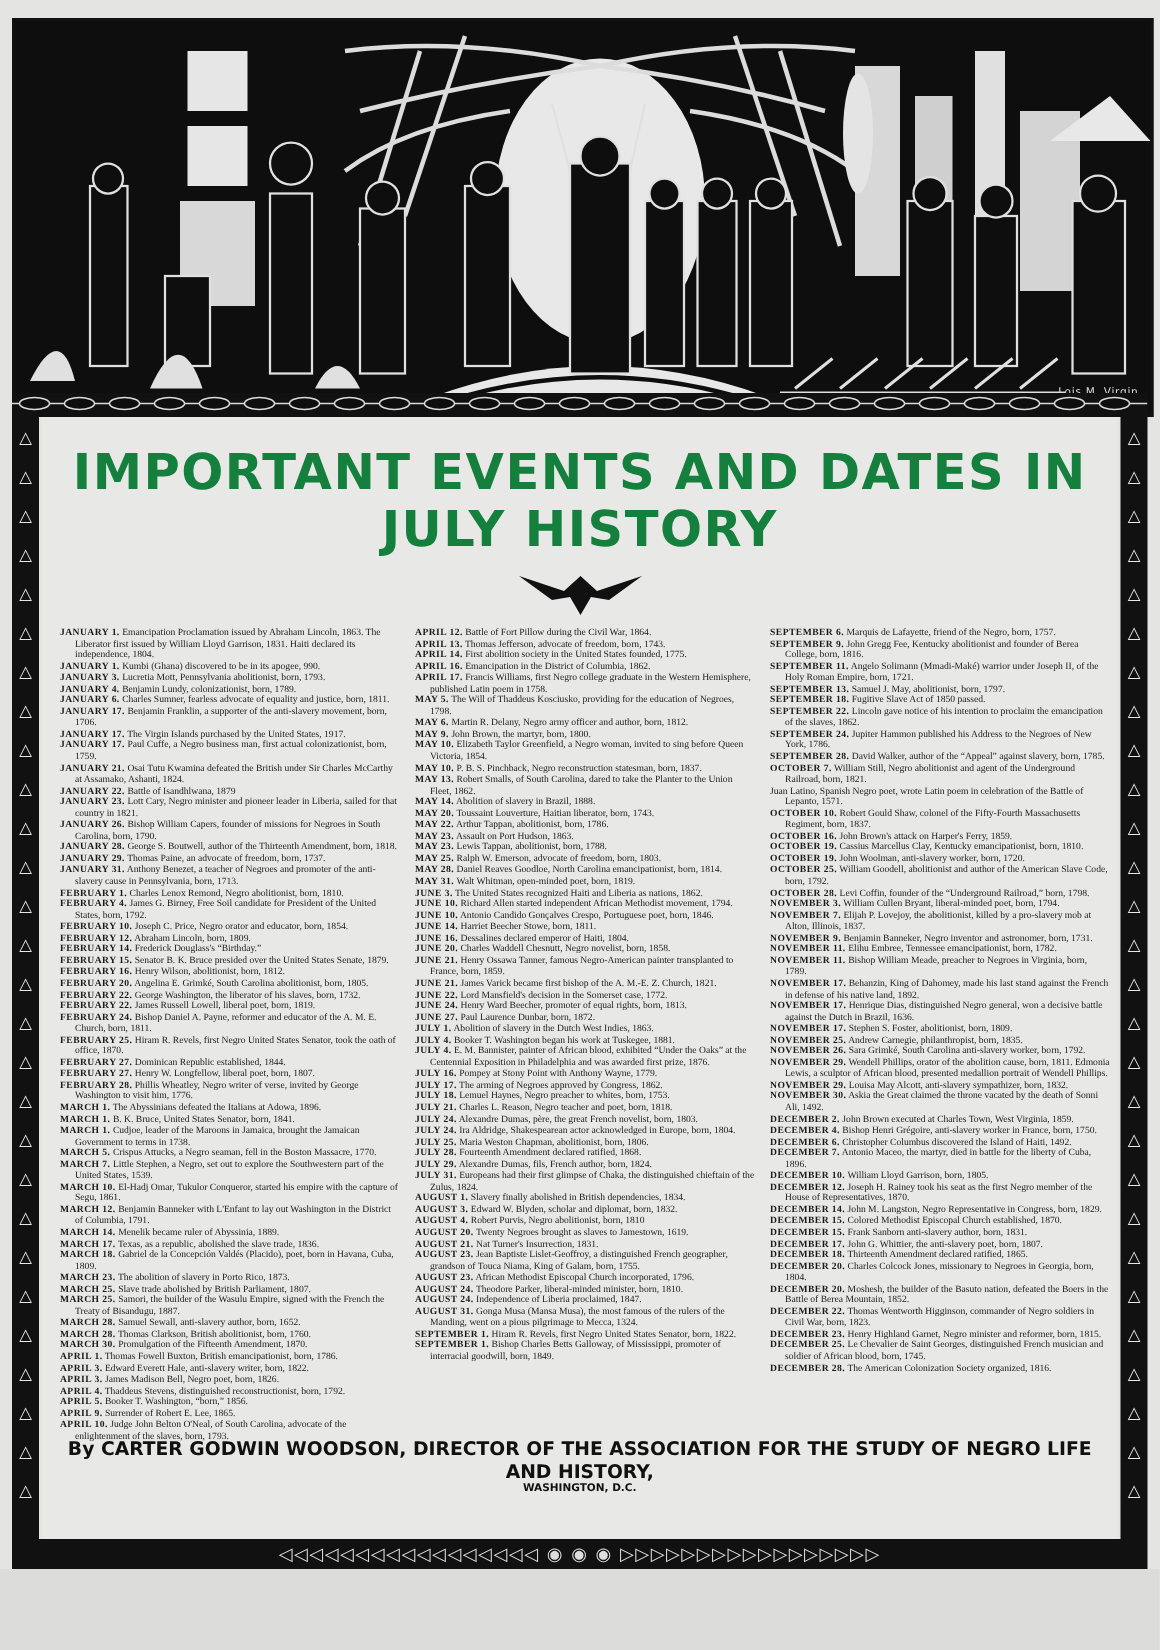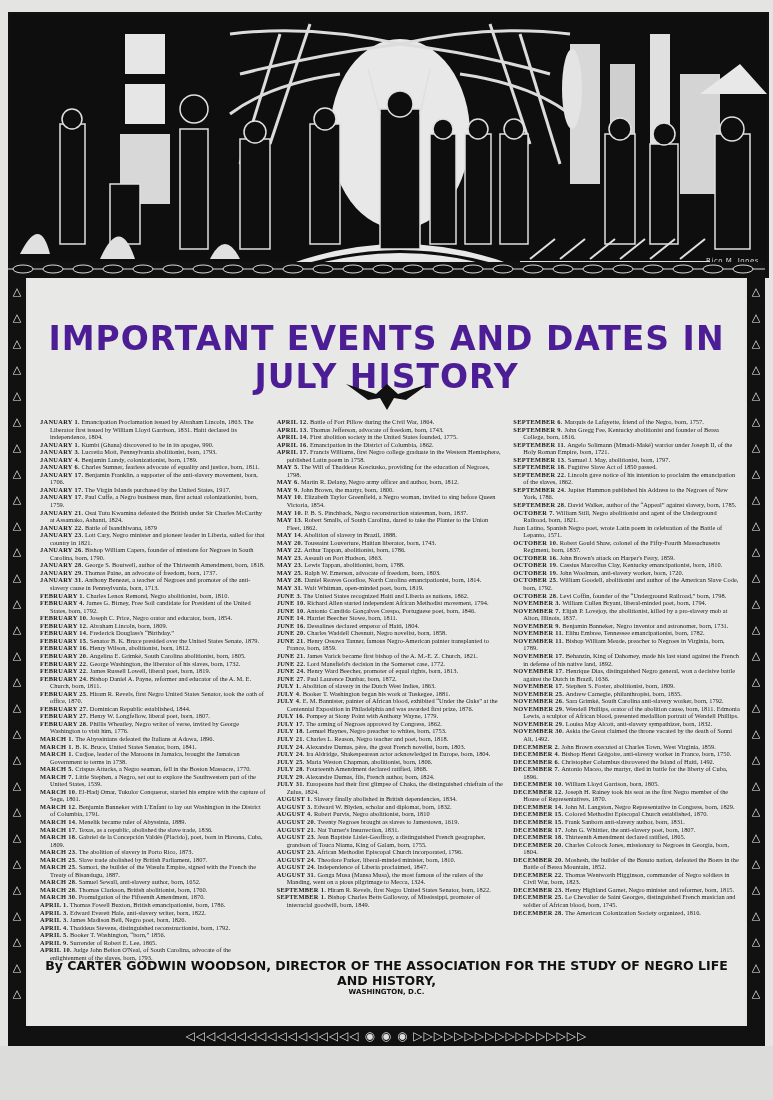--- a/index.html
+++ b/index.html
@@ -10,21 +10,21 @@
   .banner svg{position:absolute;left:0;top:0;}
   .signature{position:absolute;right:8px;top:243px;font-family:"DejaVu Sans",sans-serif;font-size:7px;color:#ddd;letter-spacing:0.5px;}
   .bead-strip{position:absolute;left:8px;top:262px;width:757px;height:14px;background:#111;}
   
   .side{position:absolute;top:278px;width:18px;height:748px;background:#111;}
   .side.left{left:8px;}
   .side.right{right:8px;}
   .side .tri{width:18px;height:26px;display:flex;align-items:center;justify-content:center;color:#e8e8e8;font-size:11px;font-family:"DejaVu Sans",sans-serif;}
   
   .panel{position:absolute;left:28px;top:278px;width:717px;height:748px;background:#e8e8e6;}
-  .title{position:absolute;left:0;top:18px;width:717px;text-align:center;font-family:"DejaVu Sans",sans-serif;font-weight:bold;font-size:33px;letter-spacing:1px;line-height:38px;color:#4c1d95;margin-top:24px;}
+  .title{position:absolute;left:0;top:18px;width:717px;text-align:center;font-family:"DejaVu Sans",sans-serif;font-weight:bold;font-size:33px;letter-spacing:1px;line-height:38px;color:#15803d;}
   .eagle{position:absolute;left:318px;top:102px;}
   .cols{position:absolute;left:12px;top:140px;width:700px;height:560px;display:flex;gap:10px;}
   .col{flex:1;font-size:6.4px;line-height:7.55px;}
   .entry{padding-left:10px;text-indent:-10px;margin:0;}
   .entry .date{font-weight:bold;letter-spacing:0.3px;}
   .footer{position:absolute;left:0;top:680px;width:717px;text-align:center;font-family:"DejaVu Sans",sans-serif;font-weight:bold;color:#111;}
   .footer .from{font-size:12px;line-height:14px;}
   .footer .book{font-size:17.5px;line-height:20px;letter-spacing:0.2px;}
   .footer .author{font-size:12.5px;line-height:15px;}
   .footer .city{font-size:7px;line-height:9px;}
@@ -106,21 +106,21 @@
       <g stroke="#e0e0e0" stroke-width="2">
         <line x1="520" y1="245" x2="545" y2="225"></line>
           <line x1="550" y1="245" x2="575" y2="225"></line>
         <line x1="580" y1="245" x2="605" y2="225"></line>
           <line x1="610" y1="245" x2="635" y2="225"></line>
         <line x1="640" y1="245" x2="665" y2="225"></line>
           <line x1="670" y1="245" x2="695" y2="225"></line>
         <line x1="510" y1="248" x2="700" y2="248"></line>
       </g>
     </svg>
-    <span class="signature">Rico M. Jones</span>
+    <span class="signature">Lois M. Virgin</span>
   </div>
 
   <div class="bead-strip">
     <svg width="757" height="14">
       <g stroke="#dcdcdc" stroke-width="1" fill="none">
         <line x1="0" y1="7" x2="757" y2="7"></line>
       </g>
       <g fill="#0e0e0e" stroke="#dcdcdc" stroke-width="1">
         <ellipse cx="15" cy="7" rx="10" ry="4"></ellipse>
           <ellipse cx="45" cy="7" rx="10" ry="4"></ellipse>

